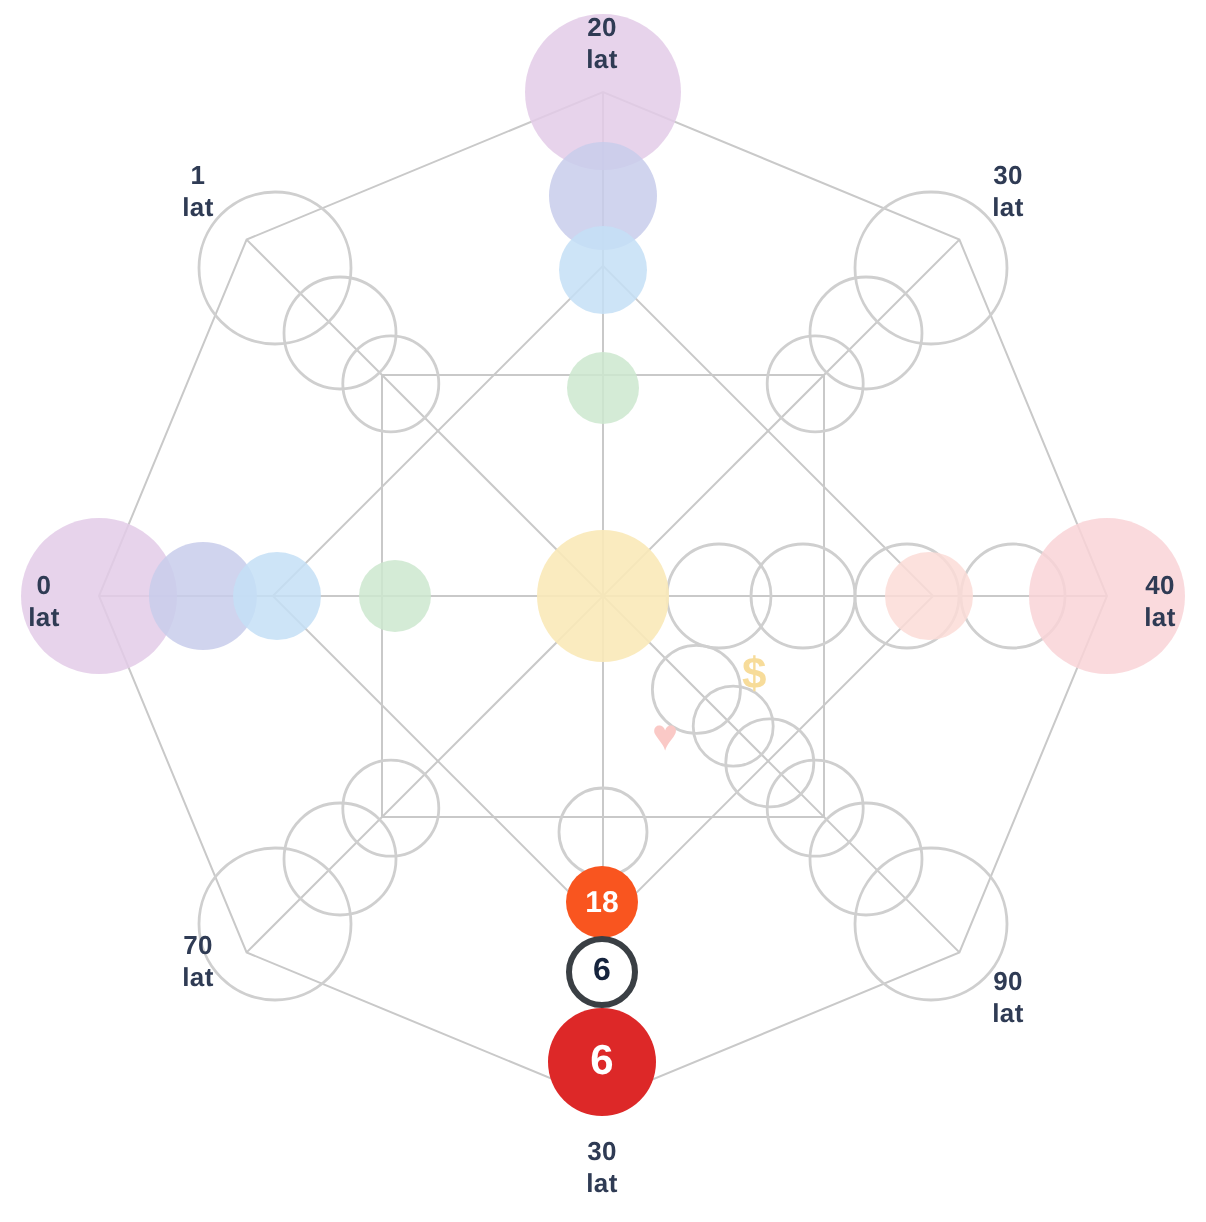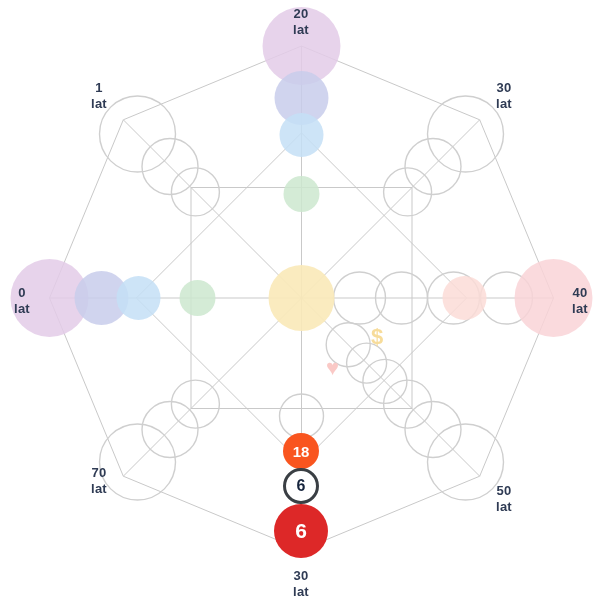--- a/index.html
+++ b/index.html
@@ -149,21 +149,21 @@
       </div>
       <div class="axis-label" style="left: 464px; top: 80px; width: 80px;">
         <span class="lab-val">30</span>
         <span class="lab-unit">lat</span>
       </div>
       <div class="axis-label" style="left: 540px; top: 285px; width: 80px;">
         <span class="lab-val">40</span>
         <span class="lab-unit">lat</span>
       </div>
       <div class="axis-label" style="left: 464px; top: 483px; width: 80px;">
-        <span class="lab-val">50</span>
+        <span class="lab-val">90</span>
         <span class="lab-unit">lat</span>
       </div>
       <div class="axis-label" style="left: 261px; top: 568px; width: 80px;">
         <span class="lab-val">30</span>
         <span class="lab-unit">lat</span>
       </div>
       <div class="axis-label" style="left: 59px; top: 465px; width: 80px;">
         <span class="lab-val">70</span>
         <span class="lab-unit">lat</span>
       </div>

